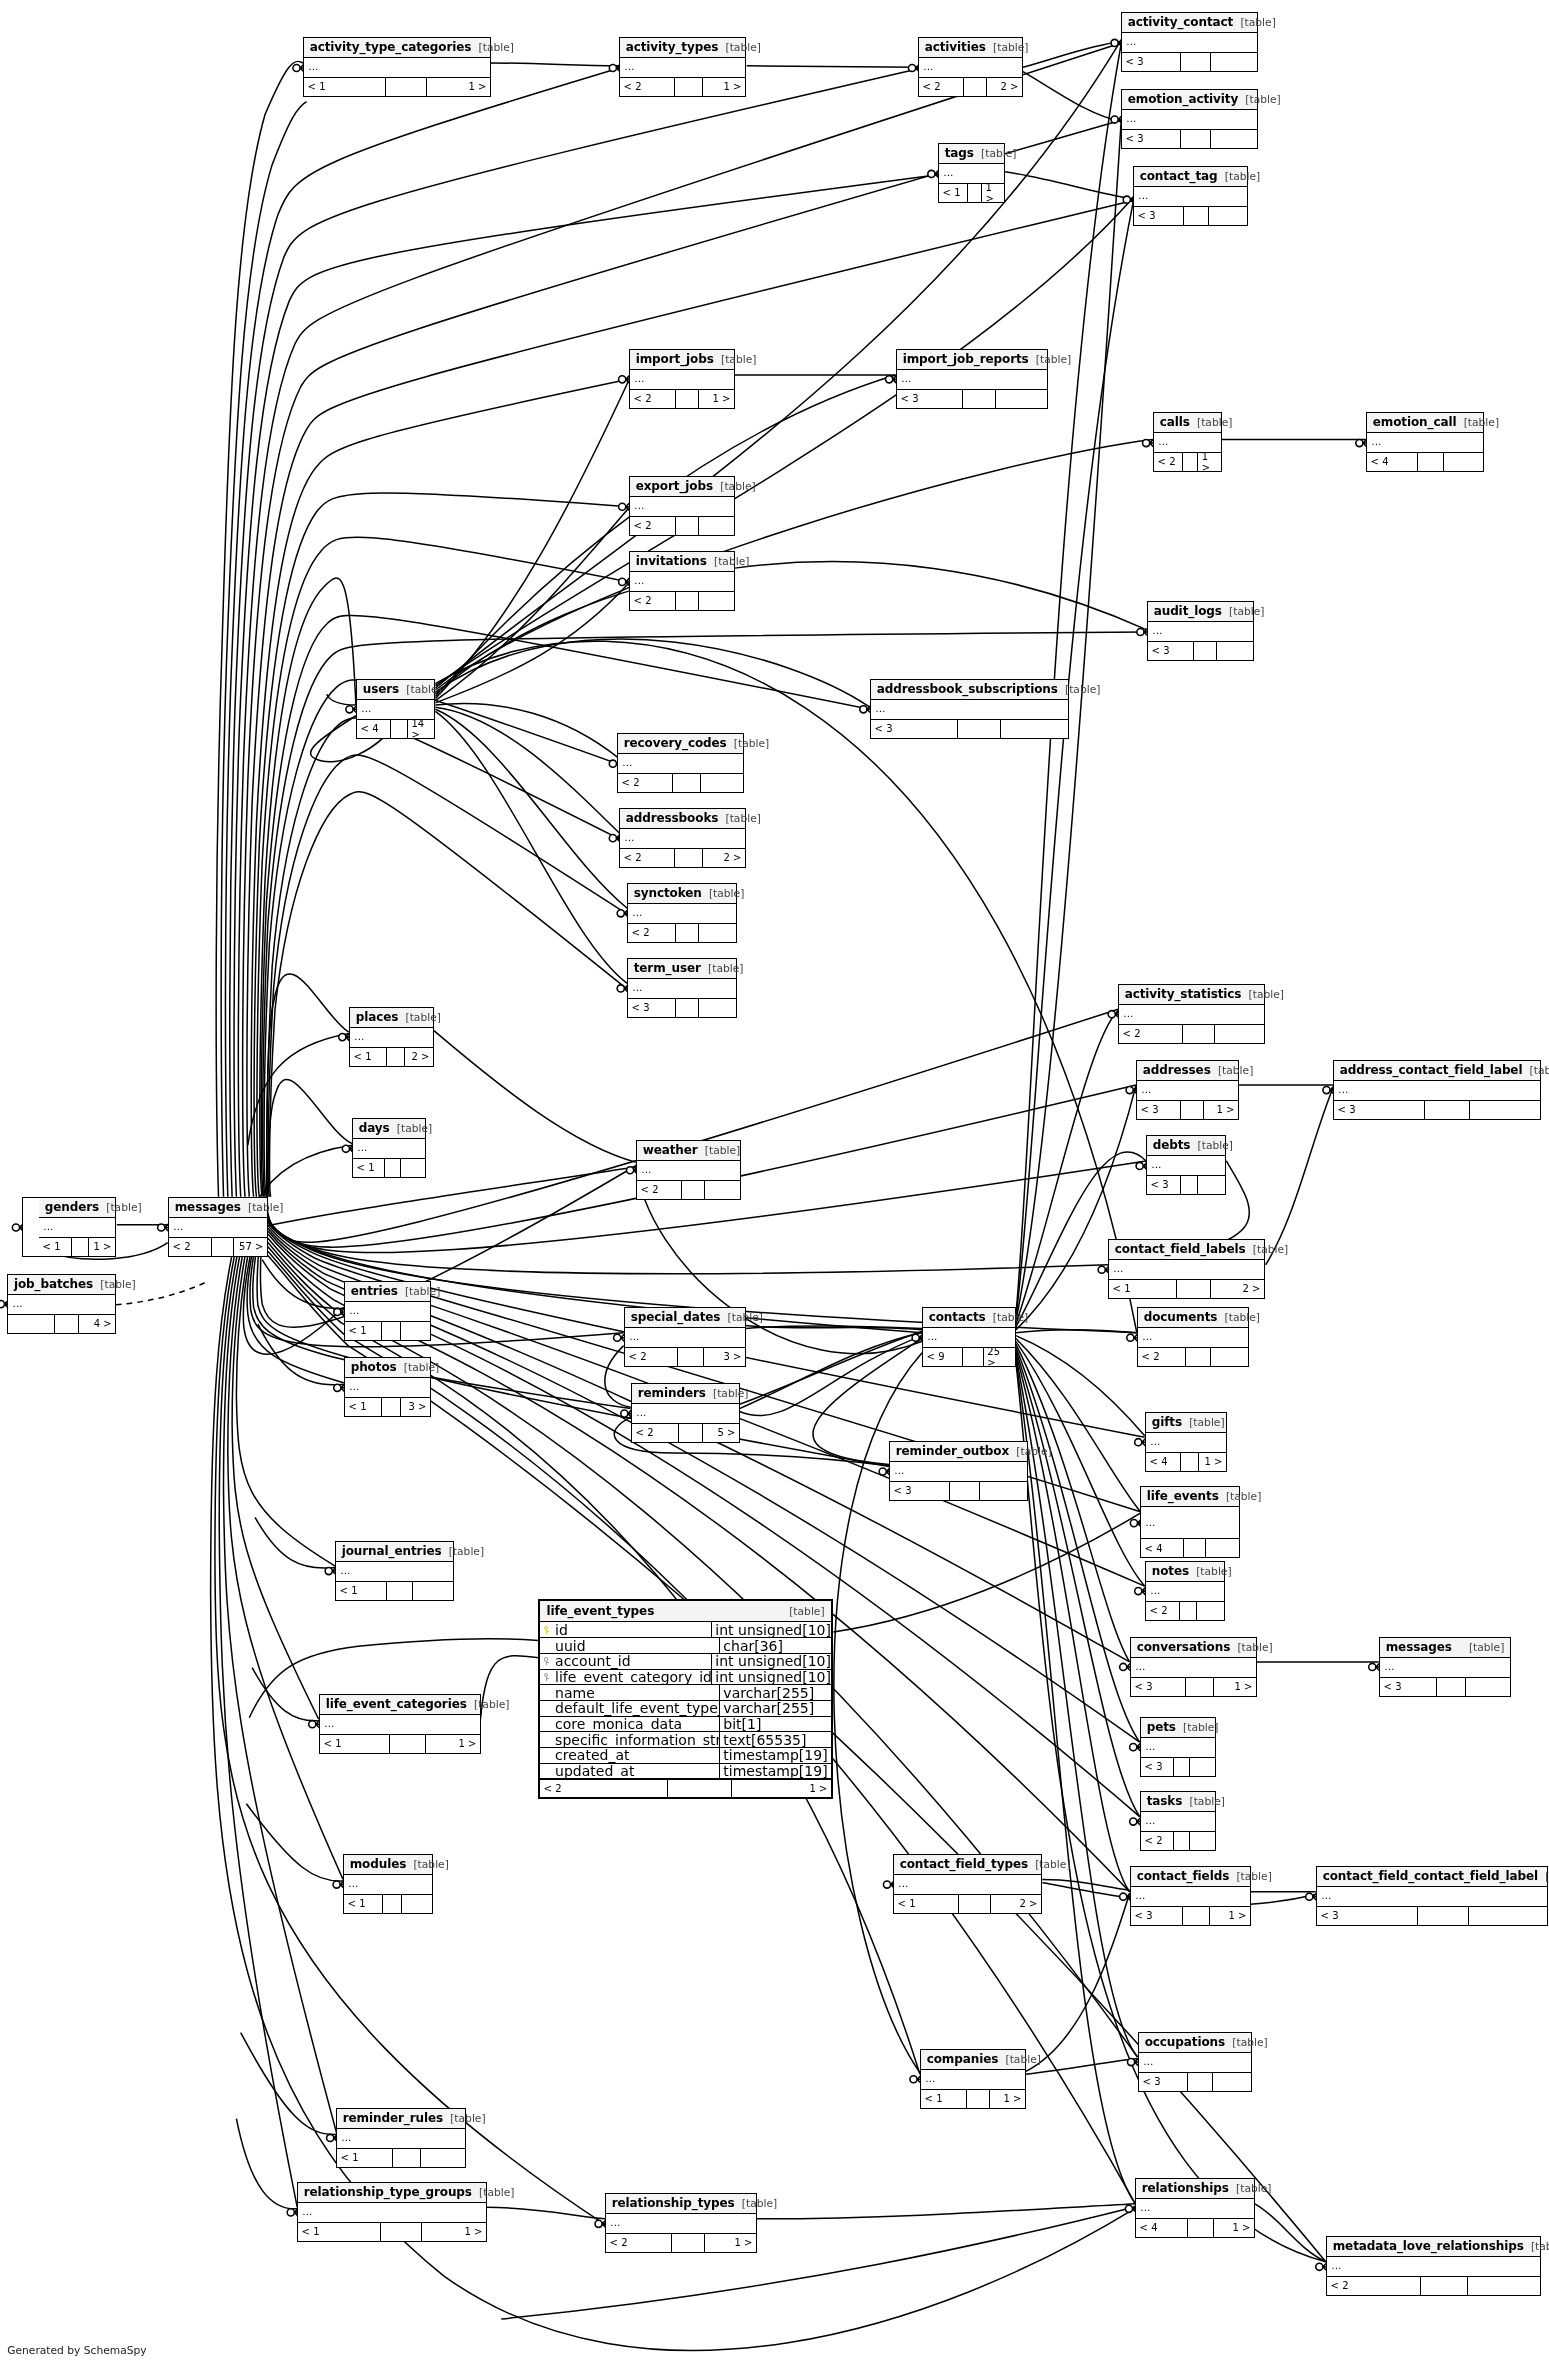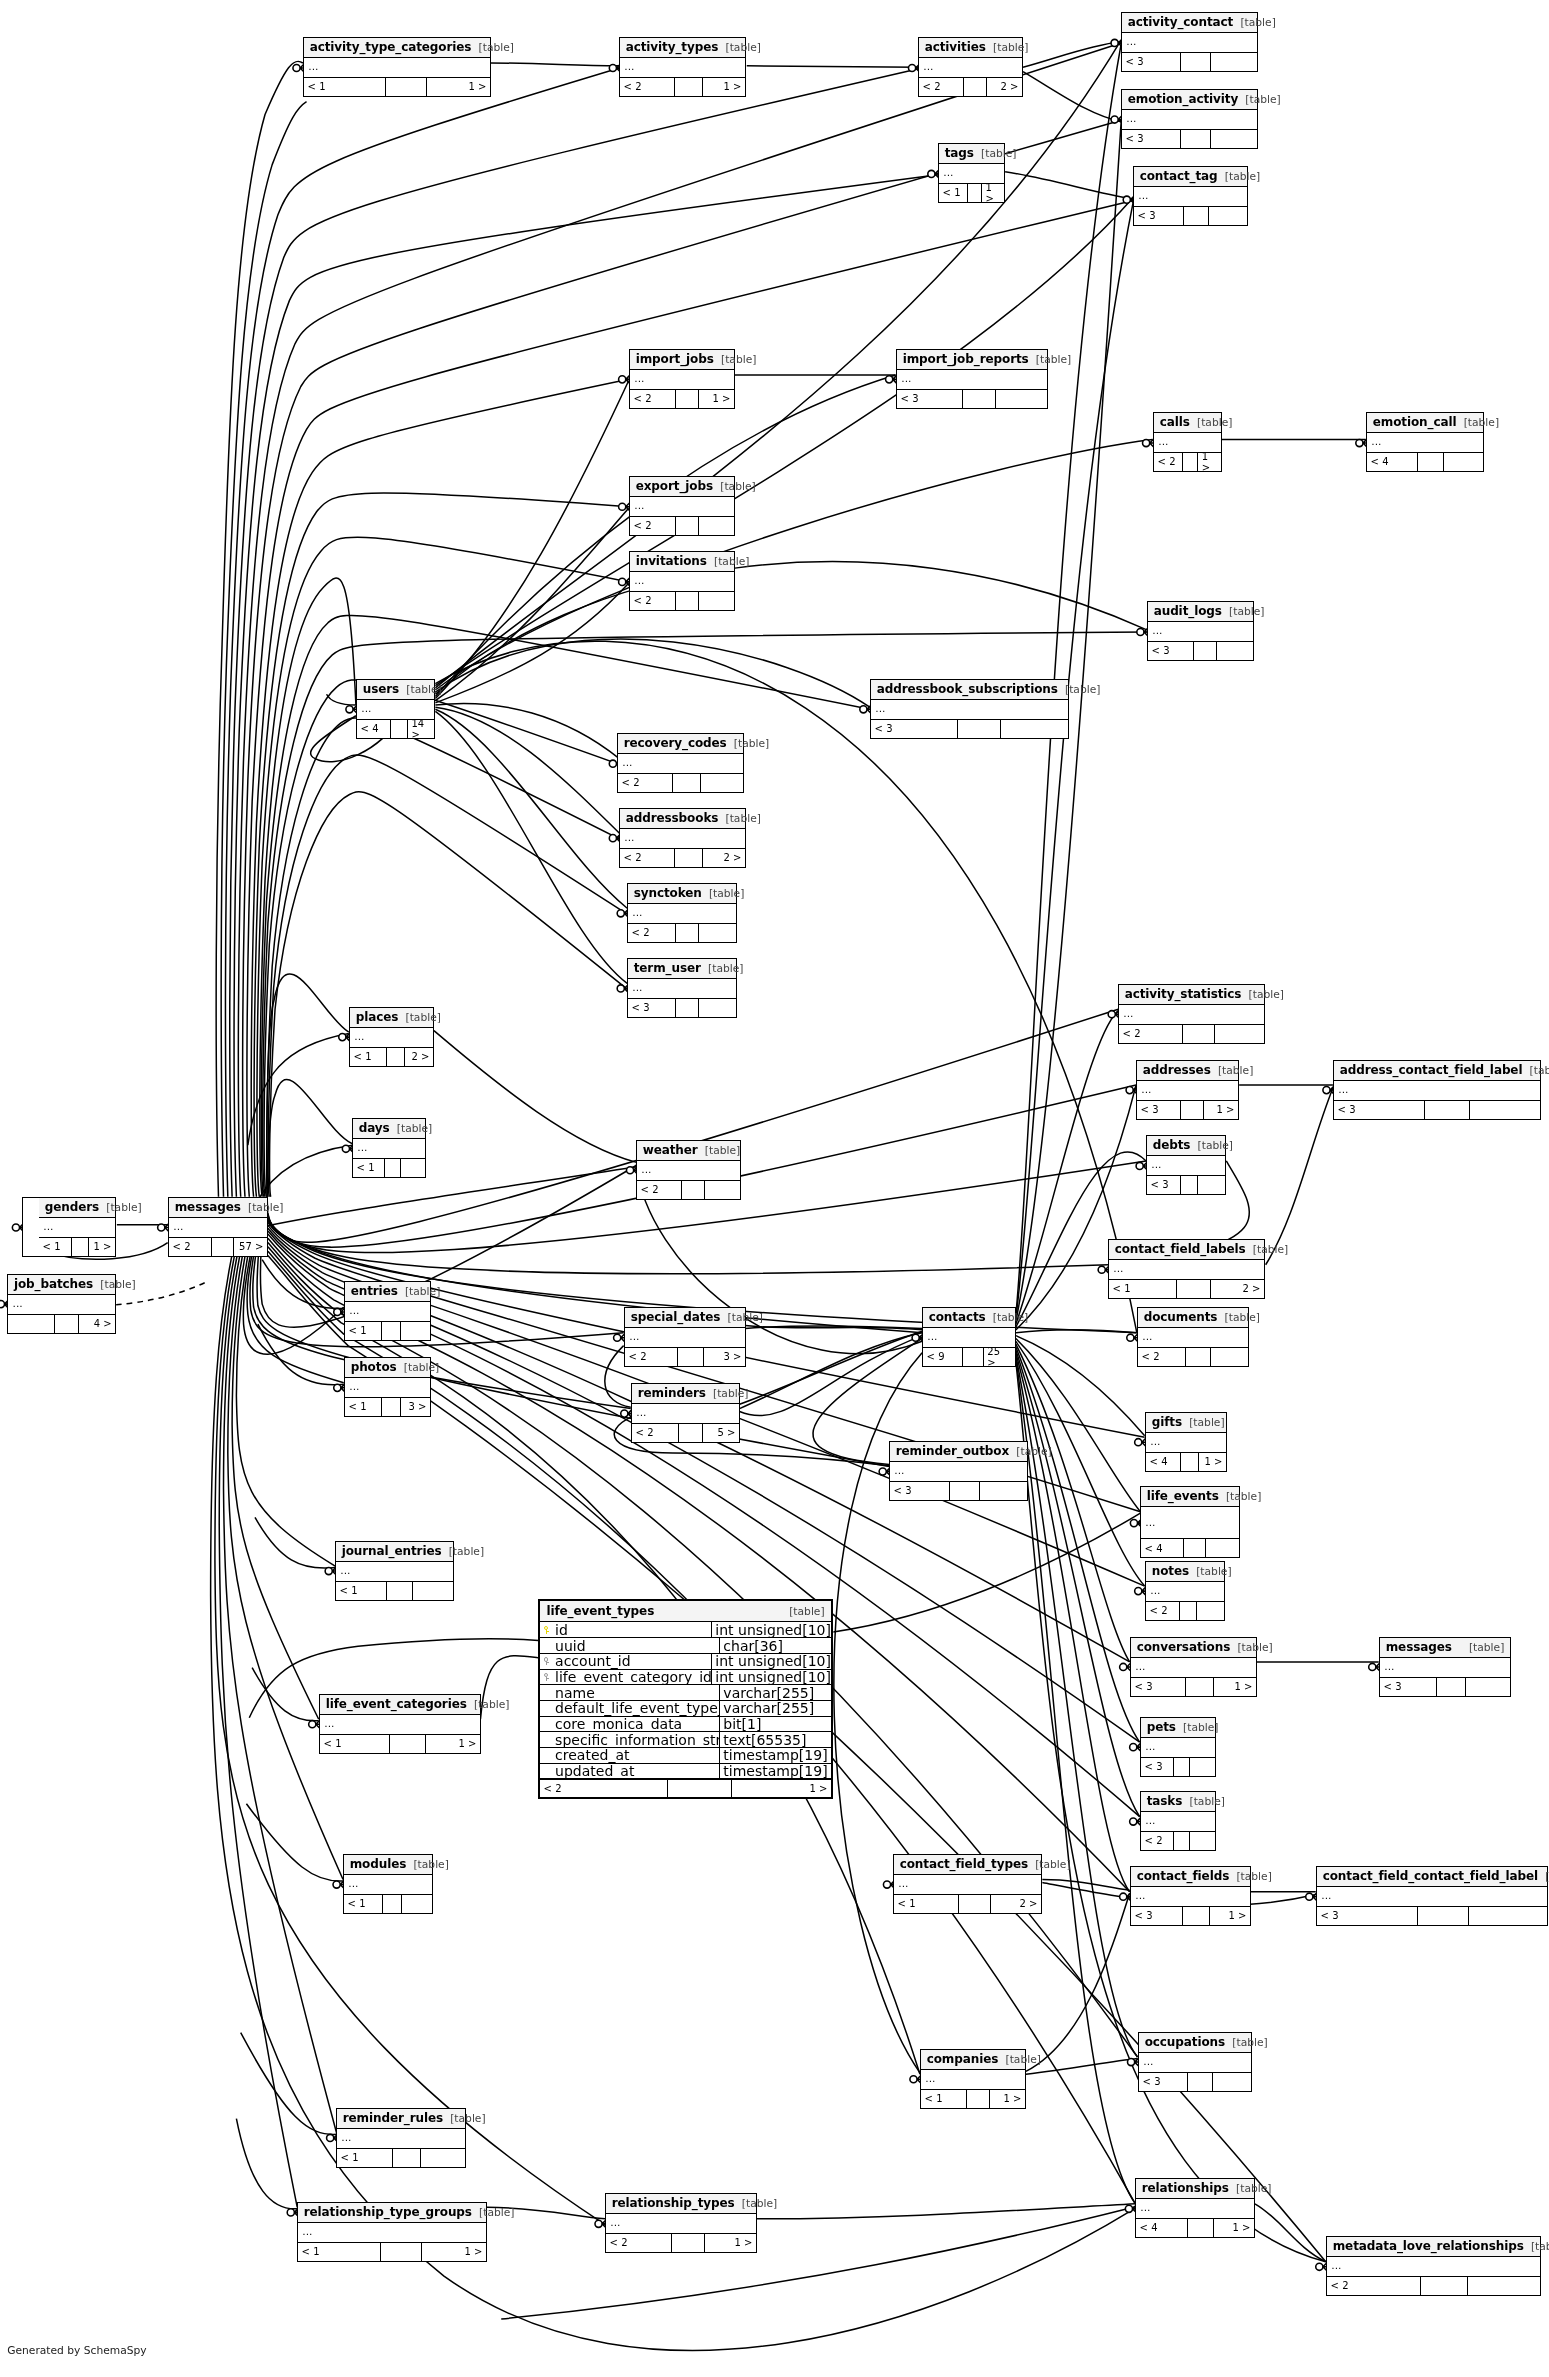--- a/index.html
+++ b/index.html
@@ -1014,21 +1014,21 @@
         </div>
         <div class="body">
           <span class="dots">...</span>
         </div>
         <div class="foot">
           <div class="c0">&lt; 1</div>
           <div class="c1"></div>
           <div class="c2"></div>
         </div>
       </div>
-      <div class="tbl" style="left: 297px; top: 2182px; width: 190px; margin-top: 20px;">
+      <div class="tbl" style="left: 297px; top: 2182px; width: 190px;">
         <div class="hdr">
           <span class="nm">relationship_type_groups</span>
           <span class="tg">[table]</span>
         </div>
         <div class="body">
           <span class="dots">...</span>
         </div>
         <div class="foot">
           <div class="c0">&lt; 1</div>
           <div class="c1"></div>

